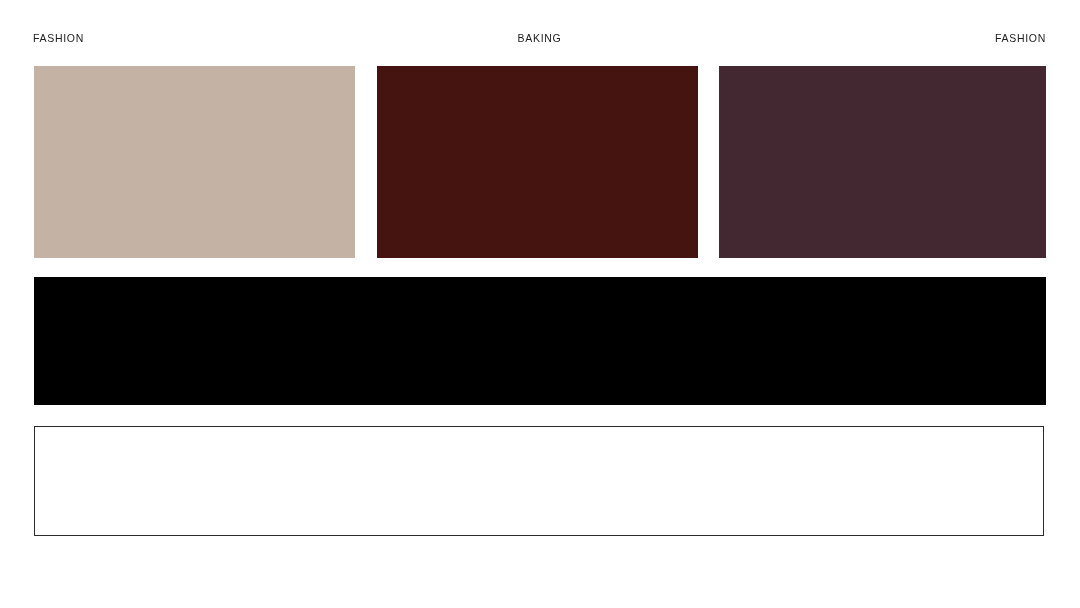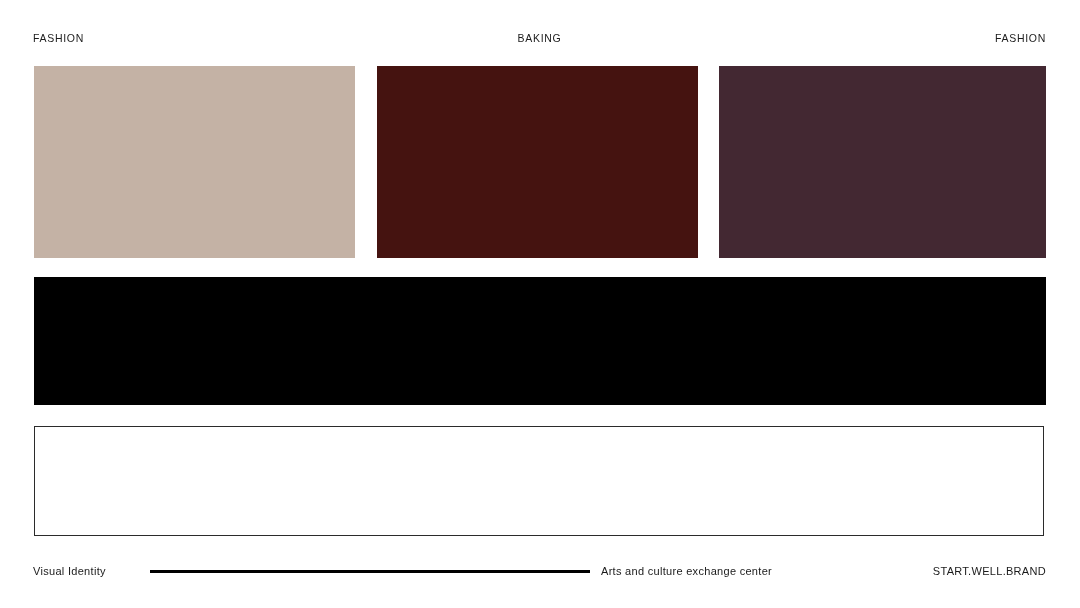--- a/index.html
+++ b/index.html
@@ -151,20 +151,14 @@
   <div class="swatch-row">
     <div class="swatch" style="background: rgb(196, 178, 165);"></div>
     <div class="swatch" style="background: rgb(69, 19, 16);"></div>
     <div class="swatch wide" style="background: rgb(67, 40, 50);"></div>
   </div>
 
   <div class="band-black" style="background: rgb(0, 0, 0);"></div>
 
   <div class="band-outline" style="background: rgb(255, 255, 255); border-color: rgb(43, 43, 43);"></div>
 
-  <div class="footer">
-    <div class="footer-left">Visual Identity</div>
-    <div class="footer-rule" style="background: rgb(0, 0, 0);"></div>
-    <div class="footer-mid">Arts and culture exchange center</div>
-    <div class="footer-right">START.WELL.BRAND</div>
-  </div>
 
 </div>
 
 </body></html>

